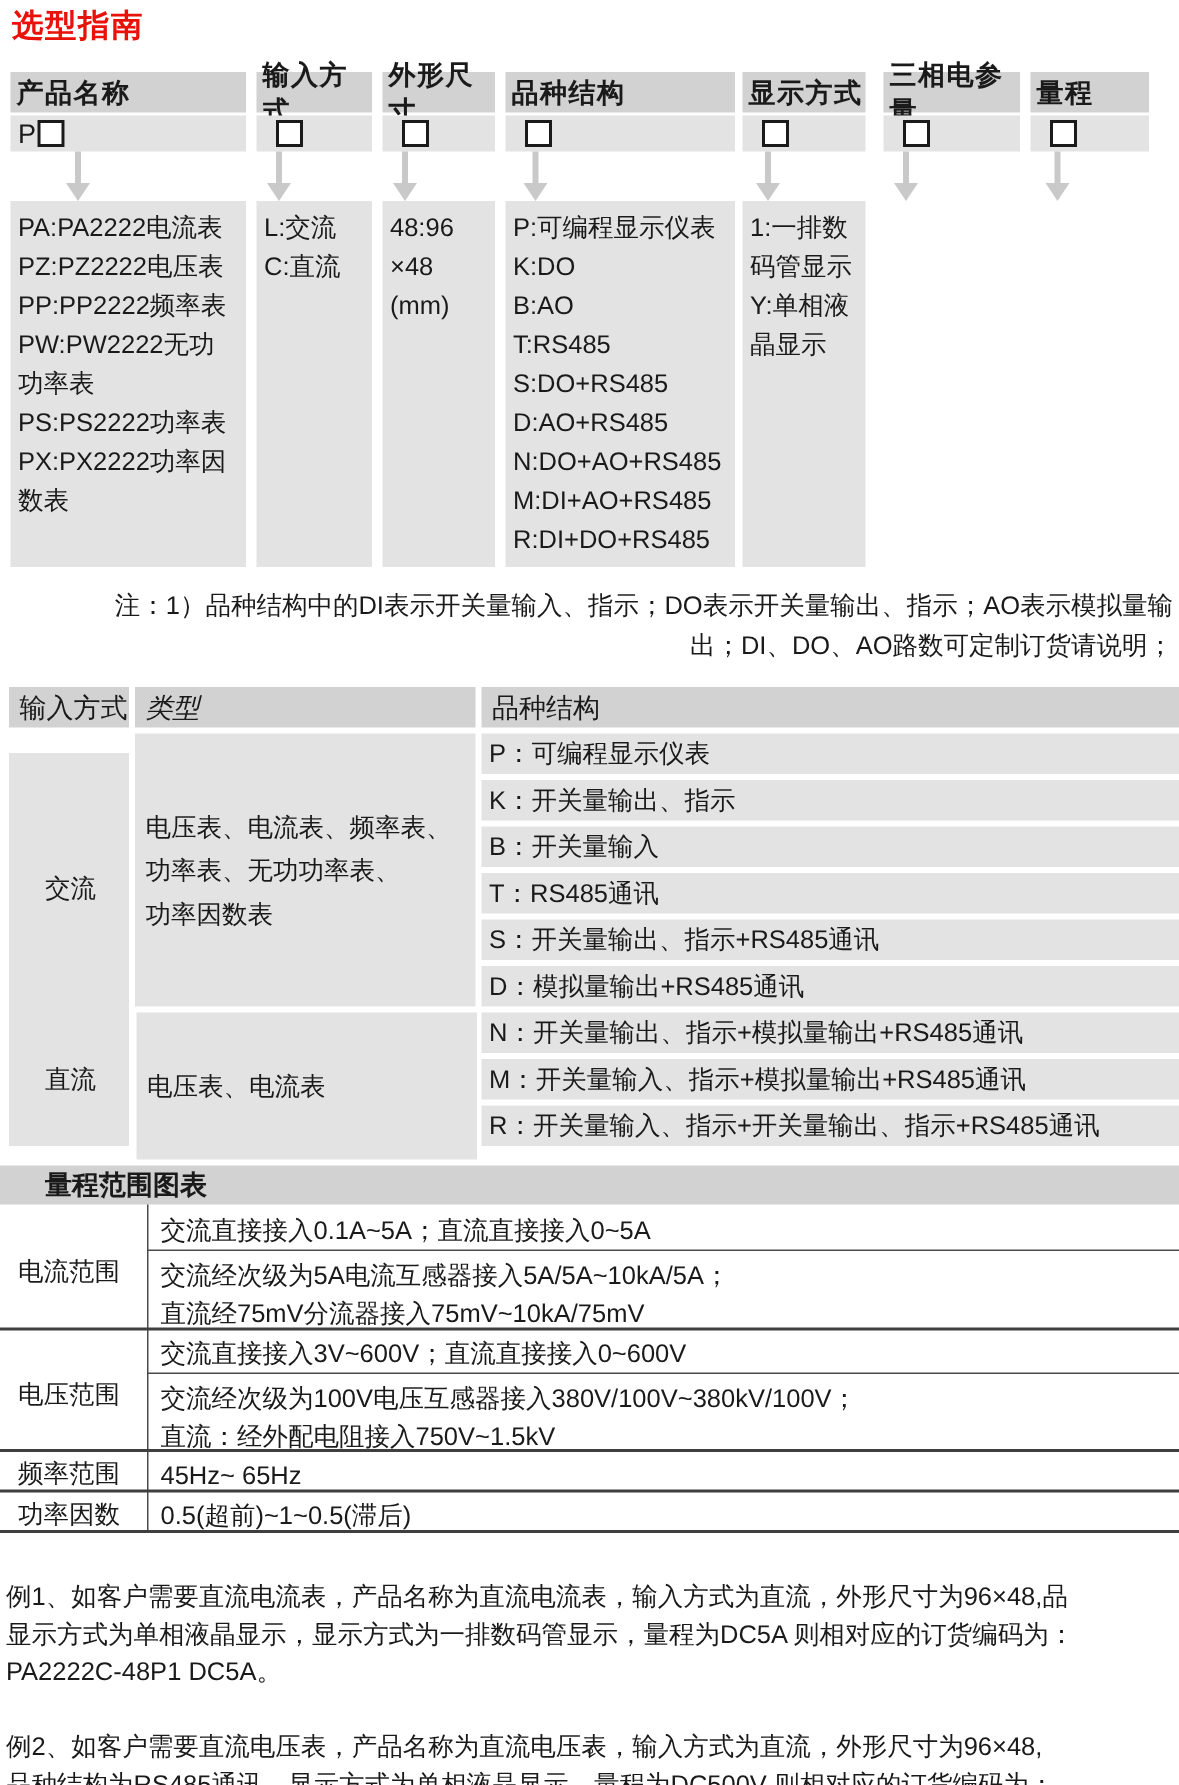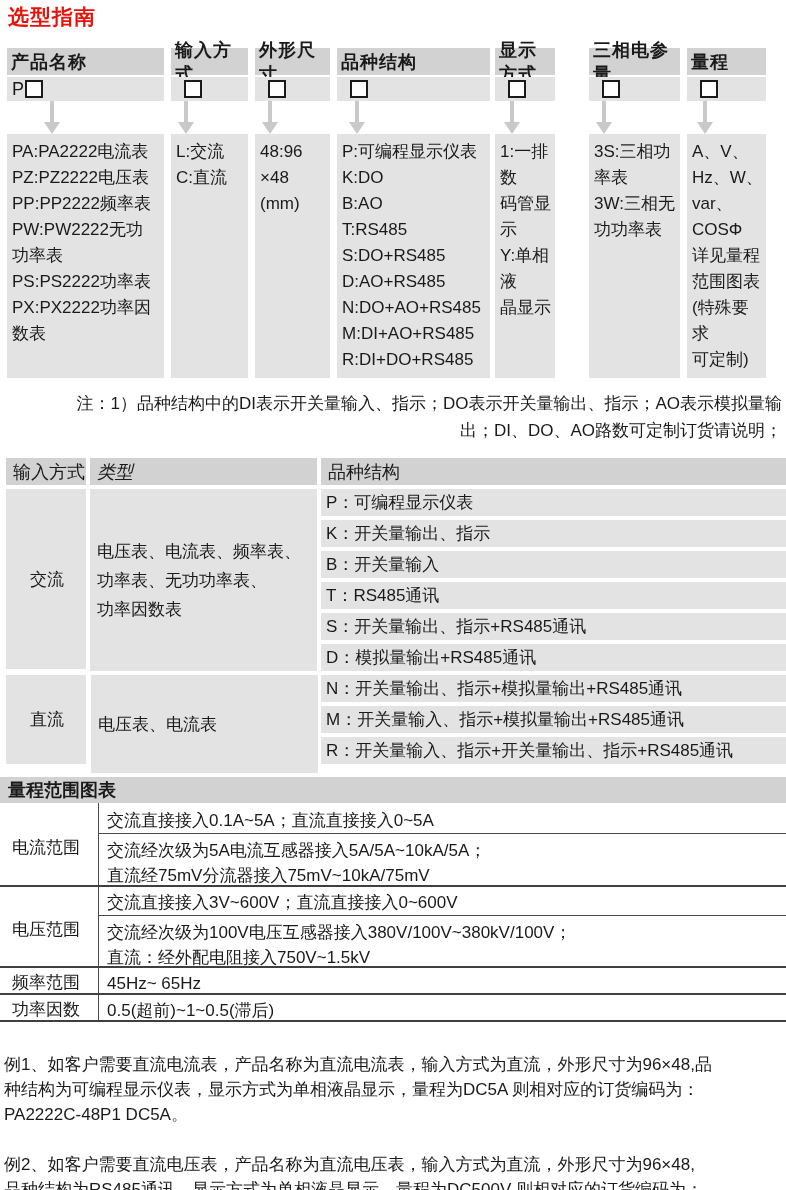--- a/index.html
+++ b/index.html
@@ -31,21 +31,21 @@
   .t2cell{position:absolute;background:#e3e3e3;box-sizing:border-box;font-size:17px;}
   .t2hdr{position:absolute;top:458px;height:27px;background:#d2d2d2;display:flex;align-items:center;
          padding-left:7px;box-sizing:border-box;font-size:18px;}
   .t2left{display:flex;align-items:center;padding-left:24px;}
   .t2type{display:flex;align-items:center;padding-left:7px;white-space:pre-line;line-height:29px;}
   .t2row{position:absolute;left:321px;width:465px;height:27px;background:#e3e3e3;
          display:flex;align-items:center;padding-left:5px;box-sizing:border-box;font-size:17px;}
 
   
   .range-title{position:absolute;left:0;top:777px;width:786px;height:26px;background:#d2d2d2;
-               display:flex;align-items:center;padding-left:8px;box-sizing:border-box;
+               display:flex;align-items:center;padding-left:30px;box-sizing:border-box;
                font-size:18px;font-weight:bold;}
   .r-label{position:absolute;left:12px;font-size:17px;}
   .r-text{position:absolute;left:107px;font-size:17px;line-height:25px;white-space:pre-line;}
   .hr-thick{position:absolute;left:0;width:786px;height:2px;background:#3f3f3f;}
   .hr-thin{position:absolute;left:98px;width:688px;height:1px;background:#4a4a4a;}
   .vline{position:absolute;left:98px;width:1px;background:#4a4a4a;}
 
   
   .examples{position:absolute;left:4px;top:1027px;width:780px;font-size:17px;line-height:25px;white-space:pre-line;}
   .examples p{margin:0;white-space:pre-line;}
@@ -107,58 +107,46 @@
 K:DO
 B:AO
 T:RS485
 S:DO+RS485
 D:AO+RS485
 N:DO+AO+RS485
 M:DI+AO+RS485
 R:DI+DO+RS485</div>
     </div>
 
-    <div class="t1col" style="left:495px;width:60px;">
+    <div class="t1col" style="left:495px;width:82px;">
       <div class="t1hdr">显示方式</div>
       <div class="t1code">
           <span></span>
           <span class="sq"></span>
         </div>
       <div class="t1content">1:一排数
 码管显示
 Y:单相液
 晶显示</div>
     </div>
 
     <div class="t1col" style="left:589px;width:91px;">
       <div class="t1hdr">三相电参量</div>
       <div class="t1code">
           <span></span>
           <span class="sq"></span>
         </div>
-      <div class="t1content">3S:三相功
-率表
-3W:三相无
-功功率表</div>
     </div>
 
     <div class="t1col" style="left:687px;width:79px;">
       <div class="t1hdr">量程</div>
       <div class="t1code">
           <span></span>
           <span class="sq"></span>
         </div>
-      <div class="t1content">A、V、
-Hz、W、
-var、
-COSΦ
-详见量程
-范围图表
-(特殊要求
-可定制)</div>
     </div>
 
     <div class="arrow" style="left:44px;">
         <div class="shaft"></div>
         <div class="head"></div>
       </div>
     <div class="arrow" style="left:178px;">
         <div class="shaft"></div>
         <div class="head"></div>
       </div>
@@ -185,21 +173,21 @@
   </div>
 
   <div class="note">注：1）品种结构中的DI表示开关量输入、指示；DO表示开关量输出、指示；AO表示模拟量输
 出；DI、DO、AO路数可定制订货请说明；</div>
 
   <div>
     <div class="t2hdr" style="left:6px;width:80px;">输入方式</div>
     <div class="t2hdr" style="left:90px;width:227px;font-style:italic;">类型</div>
     <div class="t2hdr" style="left:321px;width:465px;">品种结构</div>
 
-    <div class="t2cell t2left" style="left:6px;top:489px;width:80px;height:180px;text-align:center;">交流</div>
+    <div class="t2cell t2left" style="left:6px;top:502px;width:80px;height:180px;text-align:center;">交流</div>
     <div class="t2cell t2type" style="left:90px;top:489px;width:227px;height:182px;">电压表、电流表、频率表、
 功率表、无功功率表、
 功率因数表</div>
     <div class="t2row" style="top:489px;">P：可编程显示仪表</div>
     <div class="t2row" style="top:520px;">K：开关量输出、指示</div>
     <div class="t2row" style="top:551px;">B：开关量输入</div>
     <div class="t2row" style="top:582px;">T：RS485通讯</div>
     <div class="t2row" style="top:613px;">S：开关量输出、指示+RS485通讯</div>
     <div class="t2row" style="top:644px;">D：模拟量输出+RS485通讯</div>
 
@@ -233,21 +221,21 @@
     <div class="r-text" style="top:971px;">45Hz~ 65Hz</div>
     <div class="hr-thick" style="top:993px;"></div>
 
     <div class="r-label" style="top:998px;">功率因数</div>
     <div class="r-text" style="top:998px;">0.5(超前)~1~0.5(滞后)</div>
     <div class="hr-thick" style="top:1020px;"></div>
   </div>
 
   <div class="examples">
     <p>例1、如客户需要直流电流表，产品名称为直流电流表，输入方式为直流，外形尺寸为96×48,品
-种结构为可编程显示仪表，显示方式为单相液晶显示，量程为DC5A 则相对应的订货编码为：
+显示方式为单相液晶显示，显示方式为一排数码管显示，量程为DC5A 则相对应的订货编码为：
 PA2222C-48P1 DC5A。</p>
     <p>例2、如客户需要直流电压表，产品名称为直流电压表，输入方式为直流，外形尺寸为96×48,
 品种结构为RS485通讯，显示方式为单相液晶显示，量程为DC500V 则相对应的订货编码为：
 PZ2222L-48TY DC500V。</p>
   </div>
 
   <span class="stray">。</span>
 
 </div>
 

